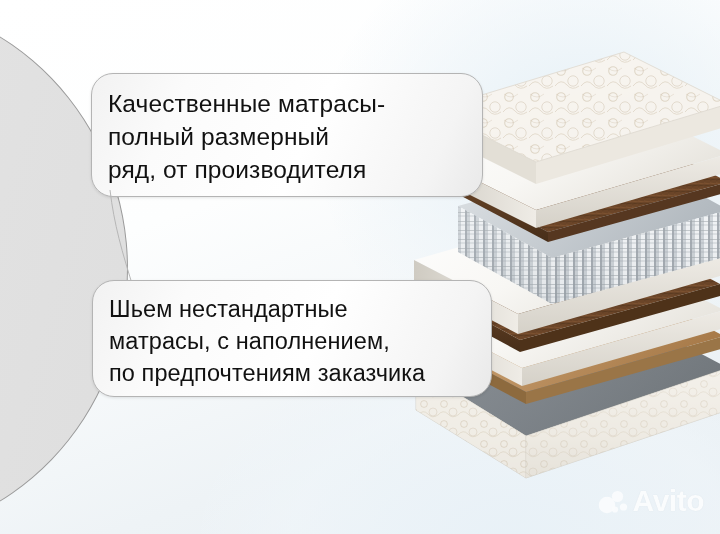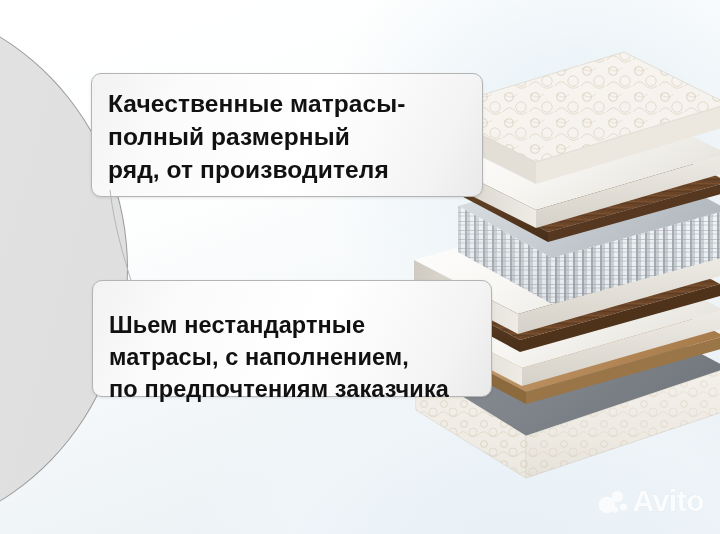--- a/index.html
+++ b/index.html
@@ -62,43 +62,42 @@
     top: 38px;
     width: 330px;
     height: 460px;
   }
 
   
   .callout {
     position: absolute;
     box-sizing: border-box;
     border: 1px solid #b4b4b4;
-    border-radius: 10px;
+    border-radius: 22px;
     background: linear-gradient(115deg, #f2f2f2 0%, #fbfbfb 22%, #ffffff 55%, #f4f4f4 86%, #e9e9e9 100%);
     box-shadow: 0 1px 3px rgba(0,0,0,0.10);
     color: #111111;
     letter-spacing: 0.1px;
-    font-weight: bold;
   }
   .callout-text {
     white-space: pre-line;
     margin: 0;
   }
 
   #callout-1 {
     left: 91px;  top: 73px;
     width: 392px; height: 124px;
     padding: 13px 0 0 16px;
     font-size: 24.5px;
     line-height: 33px;
   }
   #callout-2 {
     left: 92px;  top: 280px;
     width: 400px; height: 117px;
-    padding: 28px 0 0 16px;
+    padding: 12px 0 0 16px;
     font-size: 23.5px;
     line-height: 32px;
   }
 
   
   .connector {
     position: absolute;
     left: 88px;
     top: 190px;
     width: 52px;

